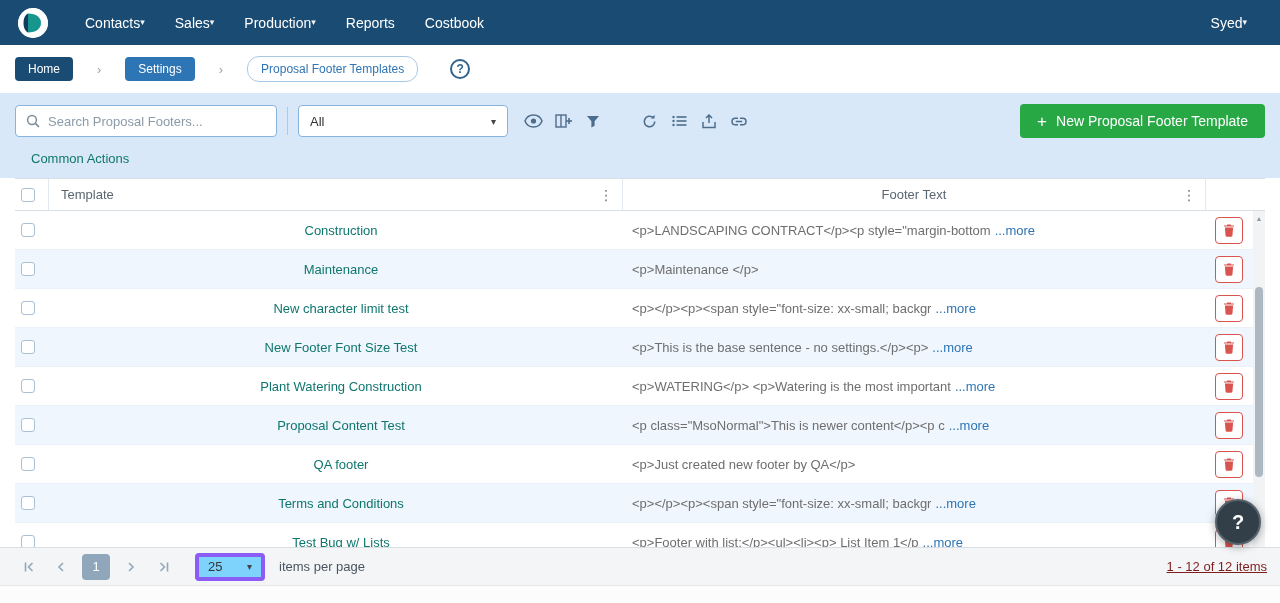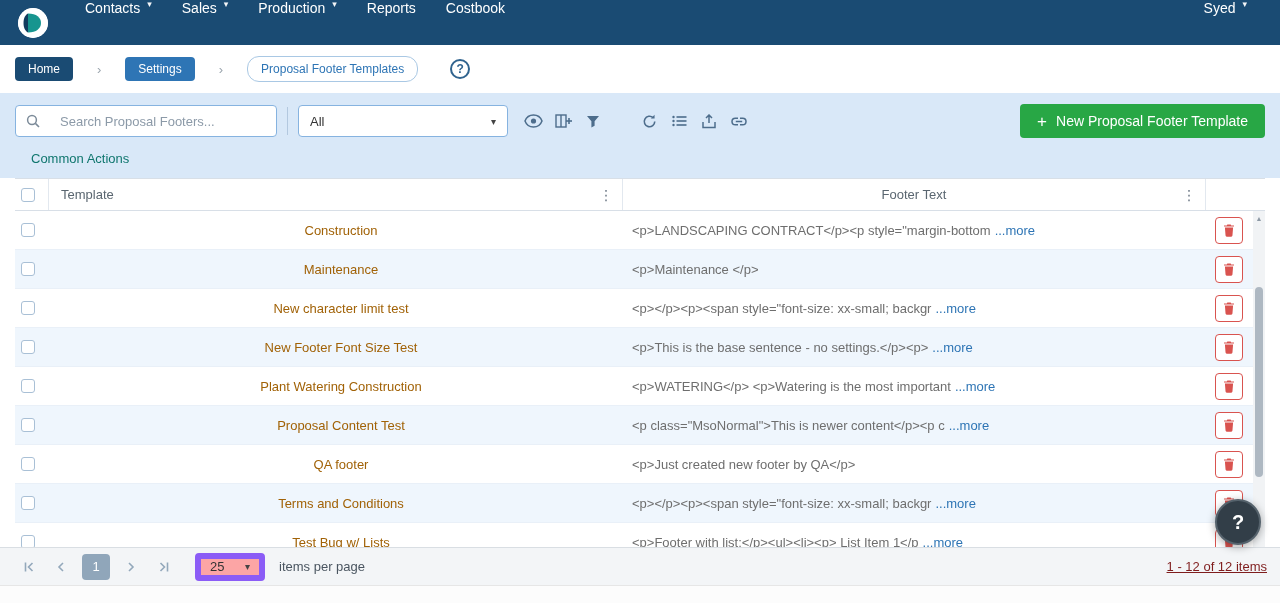--- a/index.html
+++ b/index.html
@@ -2,37 +2,37 @@
 <html><head>
 <meta charset="utf-8">
 <style>
   * { margin:0; padding:0; box-sizing:border-box; }
   html,body { width:1280px; height:603px; overflow:hidden; }
   body { font-family:"Liberation Sans", sans-serif; background:#fff; position:relative; font-size:13px; }
 
   
   .navbar { height:45px; background:#1a4b73; display:flex; align-items:center; padding:0 18px; color:#fff; }
   .brand { width:30px; height:30px; border-radius:50%; background:#fff; margin-right:22px; overflow:hidden; flex:0 0 auto; cursor:pointer; }
-  .nav-item { padding:0 15px; height:45px; display:flex; gap:7px; font-size:14px; cursor:pointer; white-space:nowrap; }
+  .nav-item { padding:0 15px; height:45px; display:flex; align-items:center; font-size:14px; cursor:pointer; white-space:nowrap; }
   .caret { font-size:9px; line-height:1; opacity:.95; }
   .nav-user { margin-left:auto; }
 
   
   .breadcrumb-row { height:48px; background:#fff; display:flex; align-items:center; padding:0 15px; gap:24px; }
   .crumb { font-size:12px; padding:5px 13px; border-radius:4px; cursor:pointer; white-space:nowrap; }
   .crumb-home { background:#1a4b73; color:#fff; }
   .crumb-settings { background:#2e75b5; color:#fff; }
   .crumb-current { background:#fff; border:1px solid #a9c8e4; color:#2e75b5; border-radius:12px; }
   .crumb-sep { color:#9aa4ad; font-size:13px; }
   .help-circle { width:20px; height:20px; border:2px solid #30638e; border-radius:50%; color:#30638e; font-size:12px; font-weight:bold; display:flex; align-items:center; justify-content:center; margin-left:8px; cursor:pointer; }
 
   
   .toolbar-area { background:#d9e8f8; height:85px; padding:11px 15px 0; }
   .toolbar { display:flex; align-items:center; }
-  .search-box { width:262px; height:32px; background:#fff; border:1px solid #86b3e0; border-radius:4px; display:flex; align-items:center; padding:0 10px; gap:20px; }
+  .search-box { width:262px; height:32px; background:#fff; border:1px solid #86b3e0; border-radius:4px; display:flex; align-items:center; padding:0 10px; gap:8px; }
   .search-box input { border:none; outline:none; flex:1; font-size:13px; color:#333; background:transparent; min-width:0; }
   .search-box input::placeholder { color:#8c9aa8; }
   .v-sep { width:1px; height:28px; background:#b3c8df; margin:0 10px; }
   .dropdown { width:210px; height:32px; background:#fff; border:1px solid #86b3e0; border-radius:4px; display:flex; align-items:center; justify-content:space-between; padding:0 11px; color:#333; cursor:pointer; }
   .dd-caret { font-size:10px; color:#444; }
   .icon-btn { width:26px; height:26px; display:flex; align-items:center; justify-content:center; margin-left:4px; cursor:pointer; border-radius:3px; }
   .icon-btn.group2-start { margin-left:30px; }
   .new-btn { margin-left:auto; height:34px; background:#28a745; border:none; color:#fff; border-radius:4px; padding:0 17px; font-size:14px; display:flex; align-items:center; gap:9px; cursor:pointer; }
   .new-btn .plus { font-size:17px; line-height:1; }
   .common-actions { margin-top:13px; font-size:13px; color:#0f766e; cursor:pointer; display:inline-block;margin-left:16px; }
@@ -49,34 +49,34 @@
   .thead .col-action { height:100%; border-left:1px solid #e2e8ef; }
   .thead .col-template { padding-left:12px; justify-content:space-between; }
   .thead .col-footer { justify-content:center; }
   .kebab { color:#6b7684; font-size:14px; padding:0 9px; cursor:pointer; line-height:1; }
   .thead .col-footer .kebab { position:absolute; right:0; }
   .checkbox { width:14px; height:14px; border:1px solid #a9c0d6; border-radius:3px; background:#fff; display:inline-block; cursor:pointer; }
   .tbody { height:336px; overflow:hidden; background:#fff; }
   .trow { display:flex; height:39px; align-items:center; background:#fff; border-bottom:1px solid #e9f0f8; }
   .trow:nth-child(even) { background:#eff6fd; }
   .trow .col-template { padding-left:12px; overflow:hidden; }
-  .template-link { color:#a16207; text-decoration:none; cursor:pointer; white-space:nowrap; }
+  .template-link { color:#0f766e; text-decoration:none; cursor:pointer; white-space:nowrap; }
   .trow .col-footer { padding:0 10px; color:#6e6e6e; white-space:nowrap; overflow:hidden; }
   .more-link { color:#2e75b5; text-decoration:none; cursor:pointer; margin-left:4px; }
   .delete-btn { width:28px; height:27px; background:#fff; border:1px solid #d9534f; border-radius:4px; display:flex; align-items:center; justify-content:center; cursor:pointer; }
   
   .scrollbar { position:absolute; top:33px; right:0; width:12px; height:336px; background:#f1f3f5; cursor:pointer; }
   .scroll-arrow { display:block; text-align:center; font-size:7px; color:#8d99a5; padding-top:4px; }
   .scroll-thumb { position:absolute; left:2px; top:76px; width:8px; height:190px; background:#aeb8c2; border-radius:4px; cursor:grab; }
 
   
   .pager { height:38px; background:#f3f5f7; border-top:1px solid #d9dee3; display:flex; align-items:center; padding:0 13px; color:#4a5560; }
   .pager-btn { width:26px; height:26px; display:flex; align-items:center; justify-content:center; margin:0 3px; cursor:pointer; border-radius:3px; }
   .page-chip { min-width:28px; height:26px; background:#90a6ba; color:#fff; border-radius:4px; display:flex; align-items:center; justify-content:center; margin:0 5px; cursor:pointer; }
-  .page-size { width:70px; height:28px; background:#fca5a5; border:6px solid #8b5cf6; border-radius:4px; display:flex; align-items:center; justify-content:space-between; padding:0 9px; margin:0 14px 0 16px; color:#333; cursor:pointer; }
+  .page-size { width:70px; height:28px; background:#7dd3fc; border:4px solid #8b5cf6; border-radius:4px; display:flex; align-items:center; justify-content:space-between; padding:0 9px; margin:0 14px 0 16px; color:#333; cursor:pointer; }
   .pager-label { color:#4a5560; }
   .pager-range { margin-left:auto; color:#7f1d1d;text-decoration:underline; }
 
   .bottom-strip { height:18px; background:#fcfcfc; border-top:1px solid #e6e6e6; }
 
   
   .help-fab { position:absolute; left:1215px; top:499px; width:46px; height:46px; border-radius:50%; background:#323e48; border:2px solid #55626c; color:#fff; font-size:20px; font-weight:bold; display:flex; align-items:center; justify-content:center; cursor:pointer; box-shadow:0 2px 8px rgba(0,0,0,.35); }
 </style>
 </head>
 <body>

